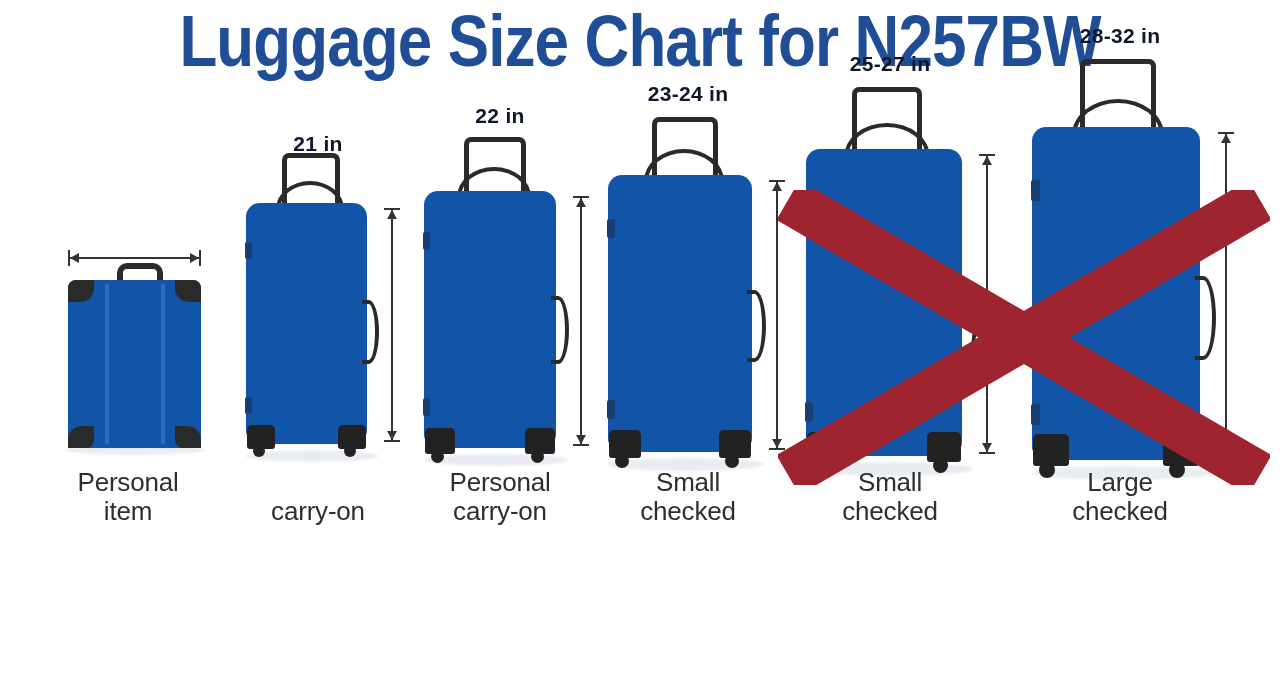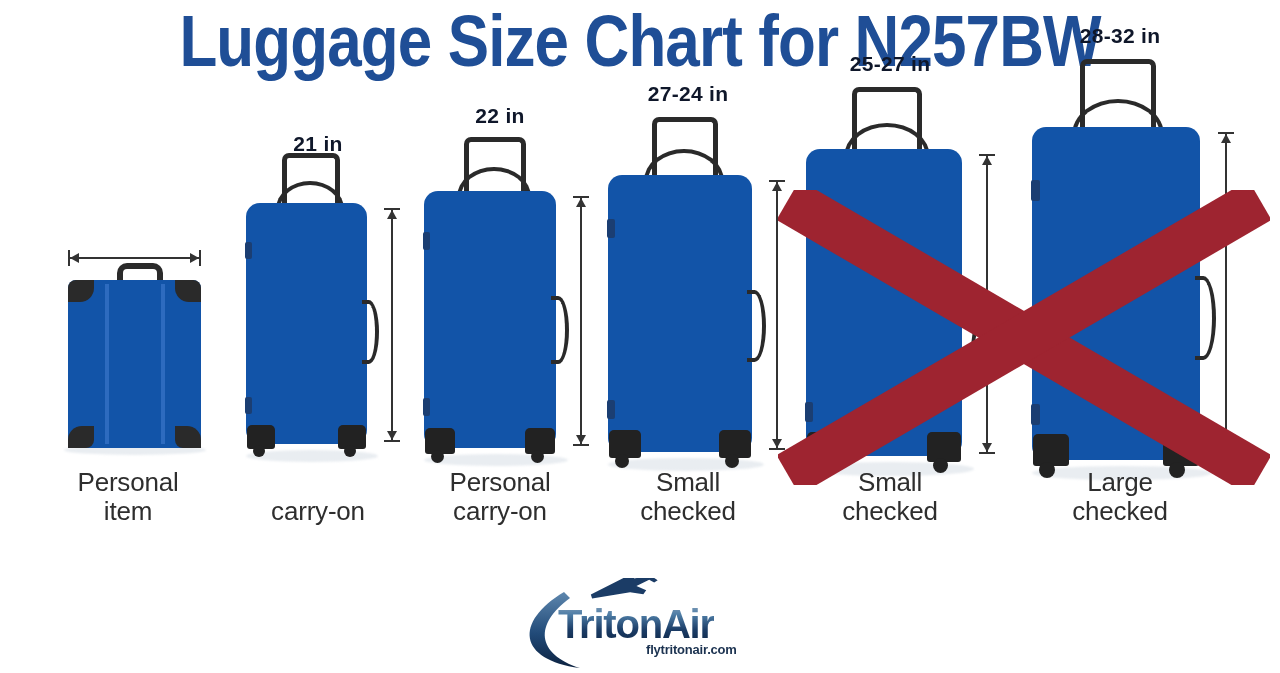--- a/index.html
+++ b/index.html
@@ -384,21 +384,21 @@
         <div class="cap-label" style="top:348px;">
           <span>Personal</span><br>
           <span>carry-on</span>
         </div>
       </div>
     </div>
 
     <div class="lug-item" style="left:588px;">
       <div class="lug-stage">
 
-        <div class="dim-label" style="top:-38px;">27-24 in</div>
+        <div class="dim-label" style="top:-38px;">23-24 in</div>
 
         <div>
           <div class="sc-shadow" style="left:20px; top:338px; width:156px; height:13px;"></div>
 
           <div class="sc-handle-bar" style="left:64px; top:-3px; width:56px; height:60px;"></div>
           <div class="sc-grab-arc" style="left:56px; top:29px; width:72px; height:28px;"></div>
 
           <div class="sc-body" style="left:22px; top:57px; width:140px; height:273px;"></div>
 
           <div class="sc-latch" style="left:19px; top:99px; width:8px; height:19px;"></div>
@@ -500,33 +500,14 @@
 
   <div id="x-overlay">
     <svg width="492" height="295" viewBox="0 0 492 295" xmlns="http://www.w3.org/2000/svg">
       <g stroke="#9E2430" stroke-width="46" stroke-linecap="butt" fill="none">
         <line x1="10" y1="10" x2="482" y2="285"></line>
         <line x1="482" y1="10" x2="10" y2="285"></line>
       </g>
     </svg>
   </div>
 
-  <div id="logo-block">
-    <svg width="270" height="92" viewBox="0 0 270 92" xmlns="http://www.w3.org/2000/svg" style="position:absolute; left:0; top:0;">
-      <defs>
-        <linearGradient id="swooshGrad" x1="0" y1="0" x2="0" y2="1">
-          <stop offset="0%" stop-color="#5E87AE"></stop>
-          <stop offset="55%" stop-color="#214A78"></stop>
-          <stop offset="100%" stop-color="#0C2240"></stop>
-        </linearGradient>
-      </defs>
-      <path d="M58 14 C 8 44, 12 82, 74 90 C 30 76, 28 46, 64 20 Z" fill="url(#swooshGrad)"></path>
-      <g fill="#1B3C66" transform="translate(78,2) rotate(-18)">
-        <path d="M2 16 L40 10 L52 4 L56 7 L48 14 L62 16 L66 12 L70 13 L66 18 L70 23 L66 24 L62 20 L48 22 L56 29 L52 32 L40 26 L2 20 Z"></path>
-      </g>
-    </svg>
-
-    <div id="logo-wordmark">TritonAir</div>
-
-    <div id="logo-url">flytritonair.com</div>
-  </div>
 
 </div>
 
 </body></html>

